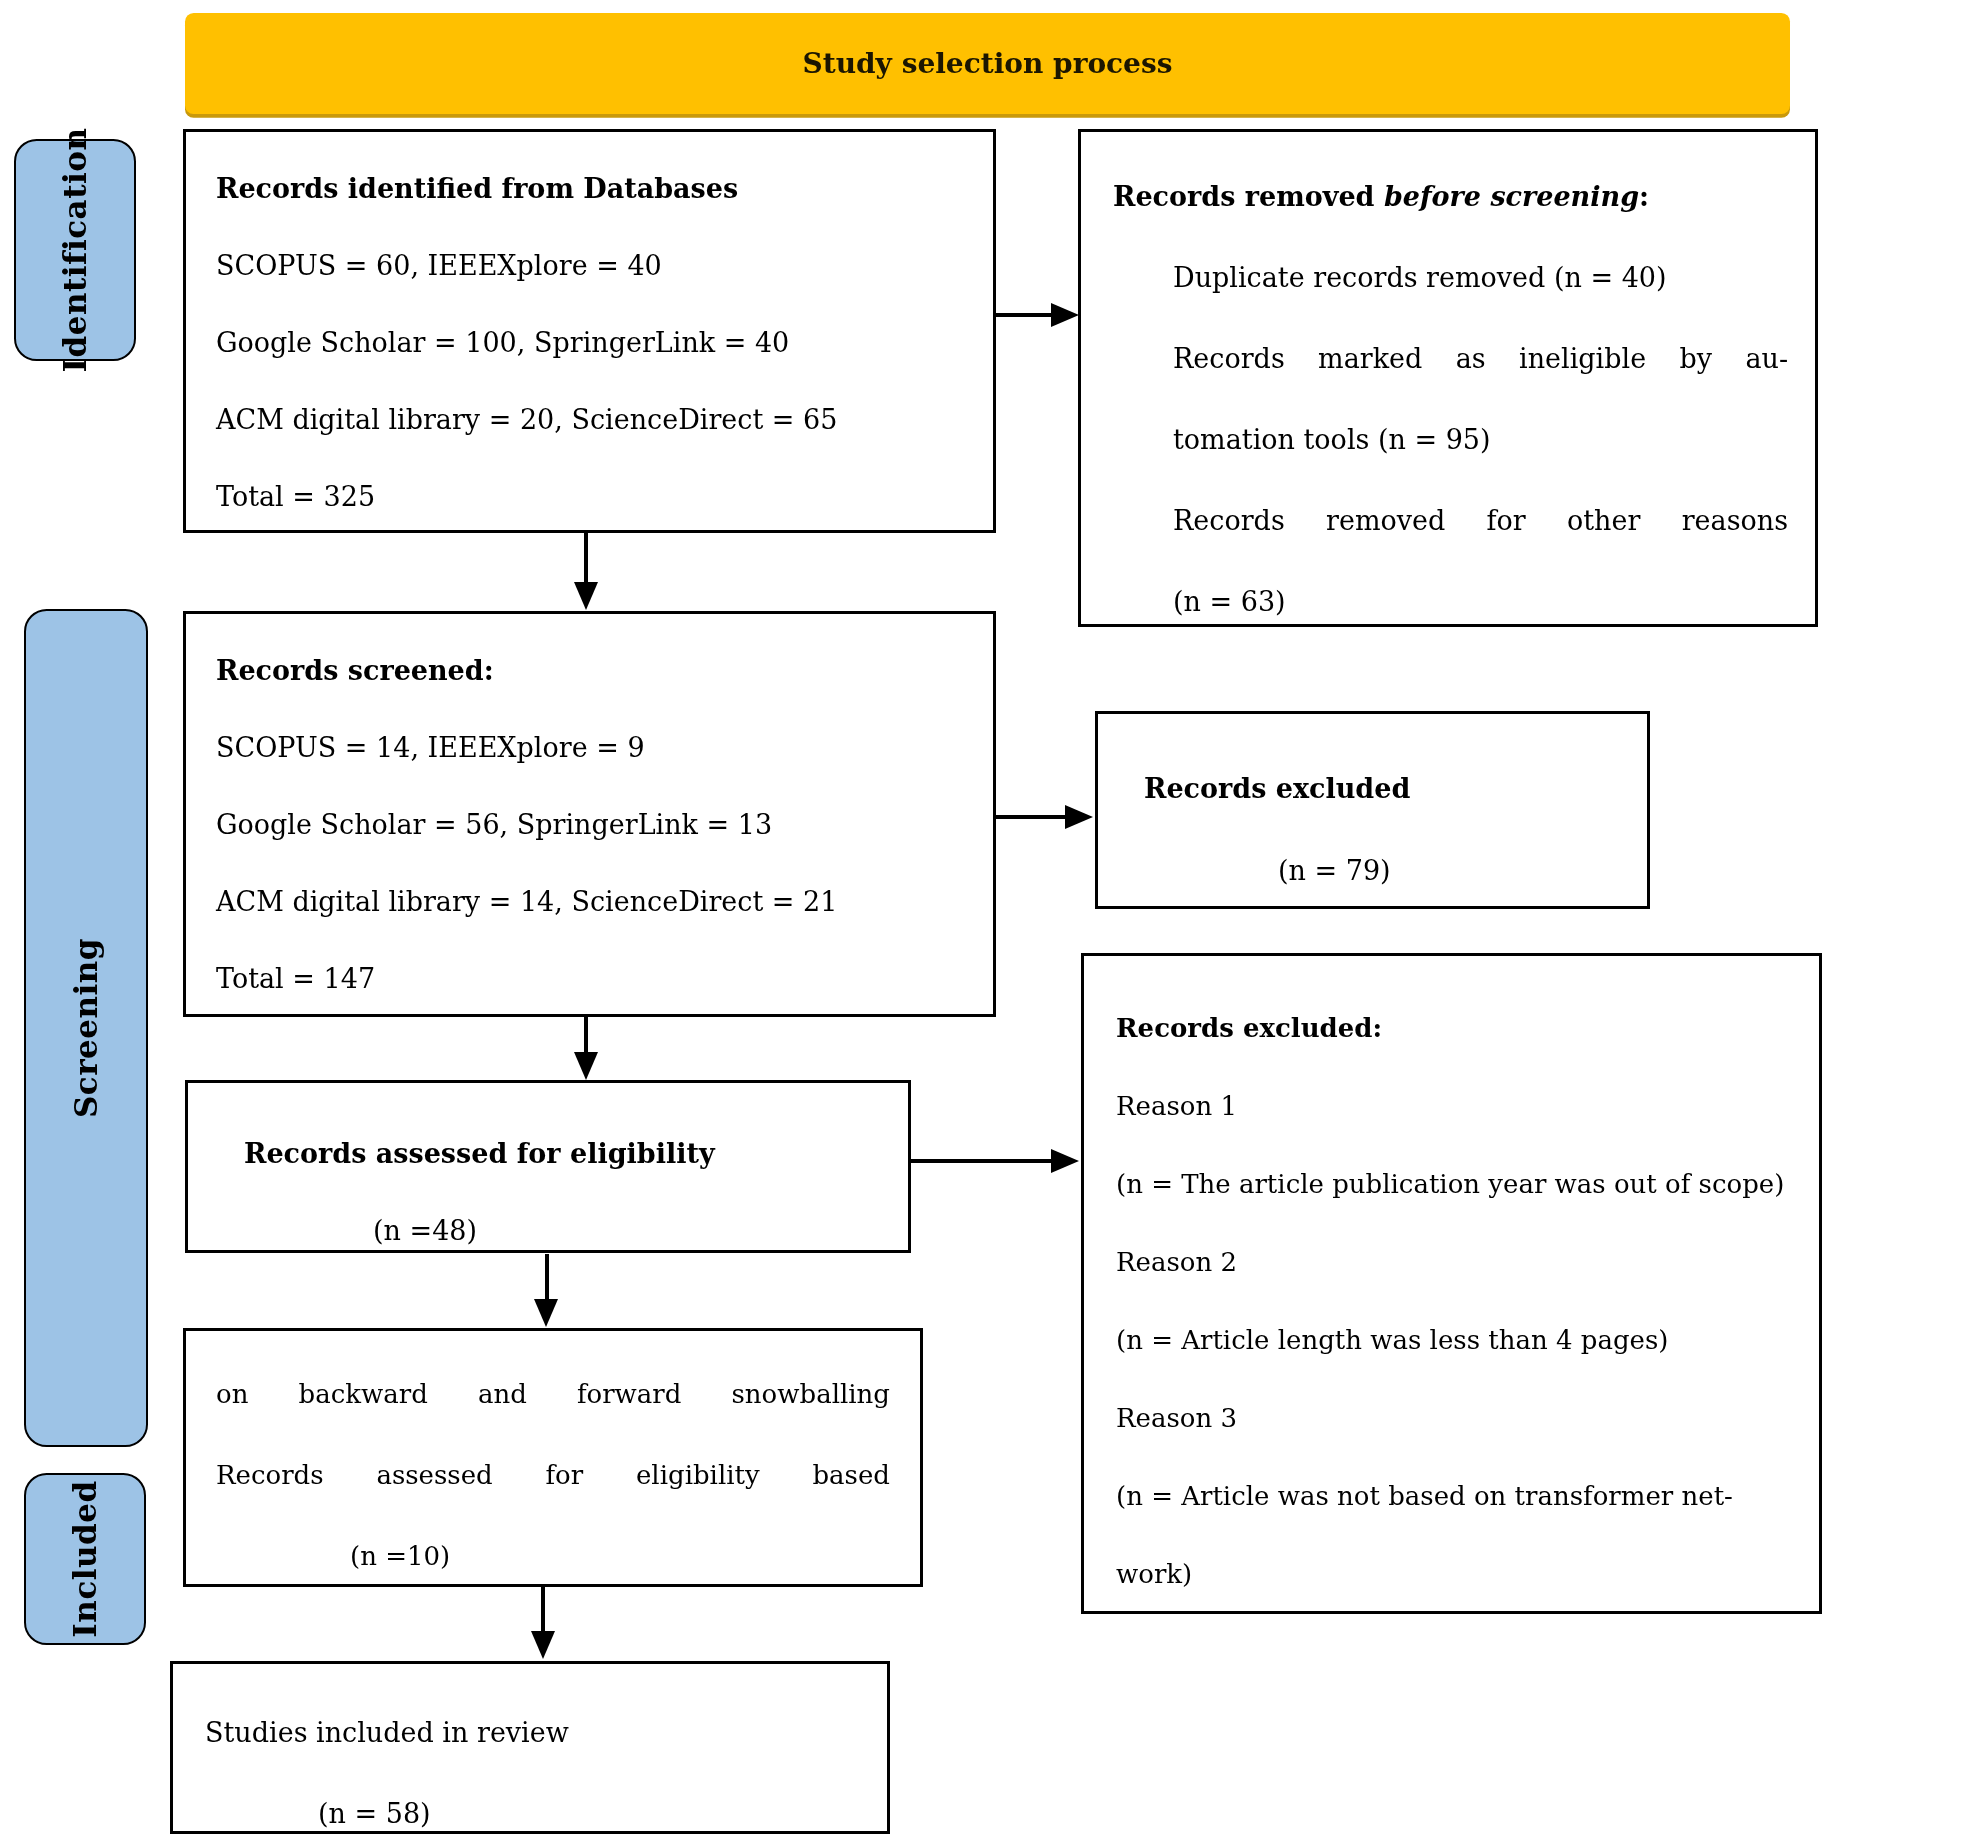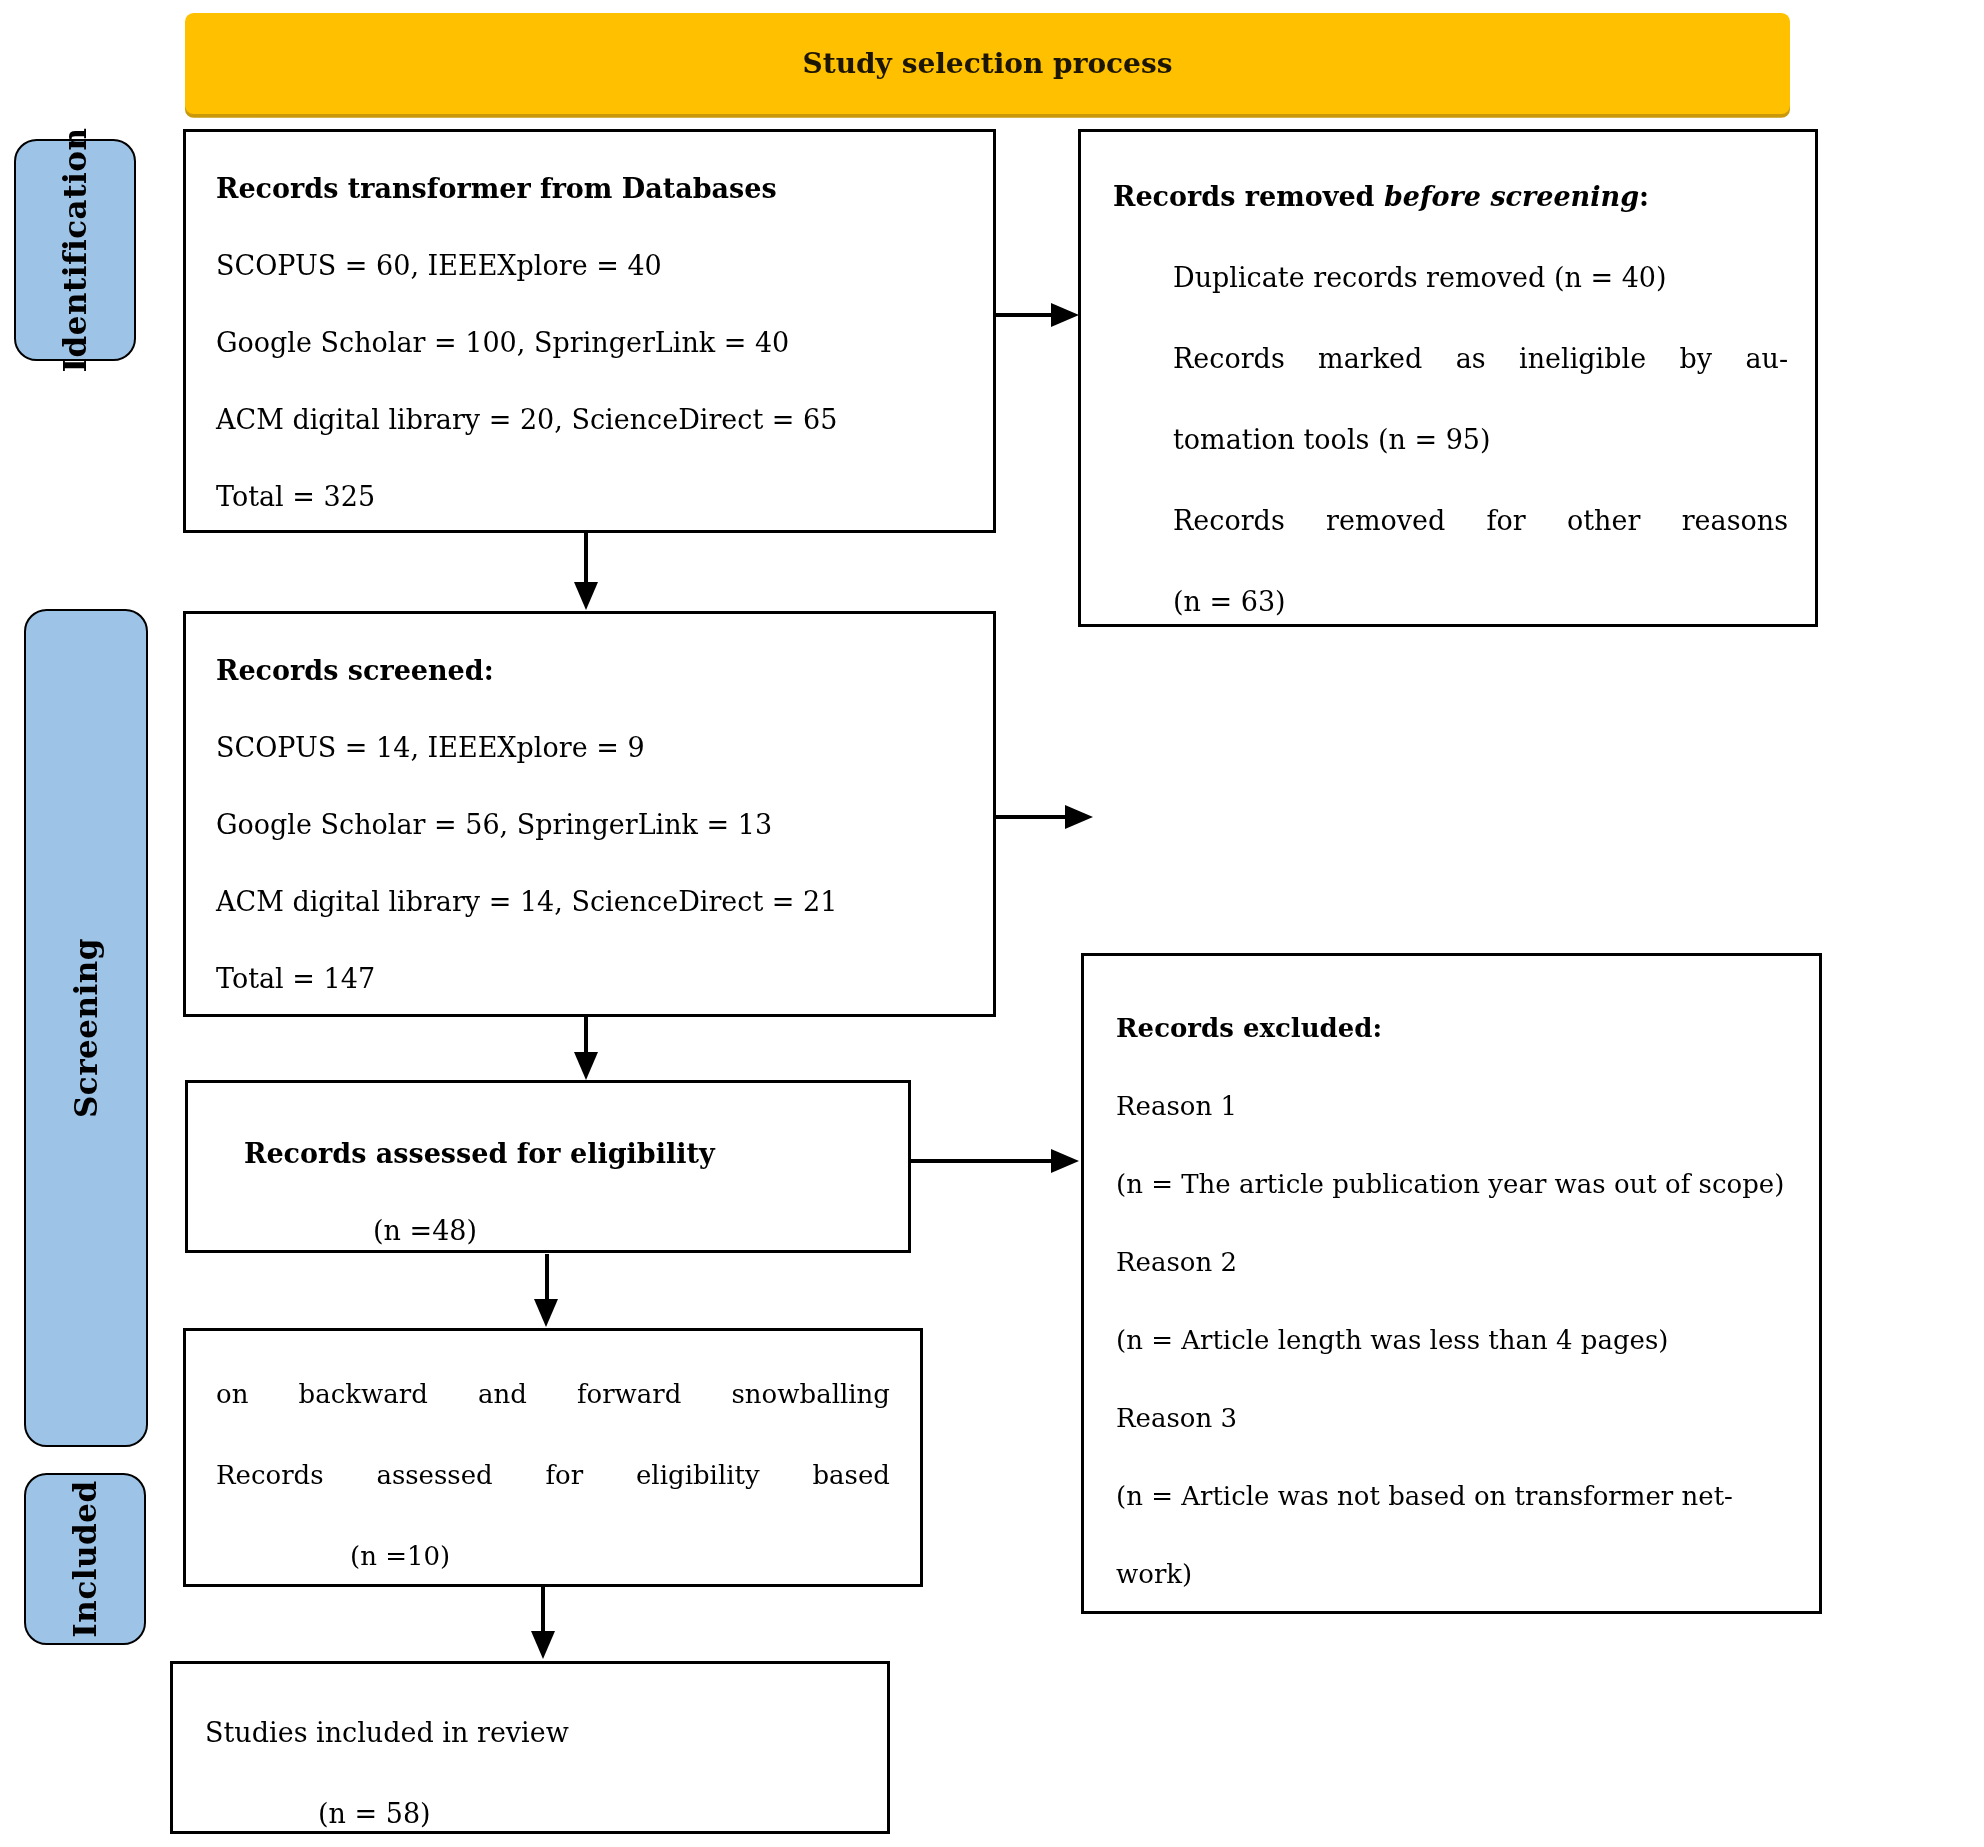--- a/index.html
+++ b/index.html
@@ -79,21 +79,21 @@
     <span class="v">Identification</span>
   </div>
   <div class="side-label" style="left:24px;top:609px;width:120px;height:834px;">
     <span class="v">Screening</span>
   </div>
   <div class="side-label" style="left:24px;top:1473px;width:118px;height:168px;">
     <span class="v">Included</span>
   </div>
 
   <div class="box box-identified">
-    <div class="line hd">Records transformer from Databases</div>
+    <div class="line hd">Records identified from Databases</div>
     <div class="line">SCOPUS = 60, IEEEXplore = 40</div>
     <div class="line">Google Scholar = 100, SpringerLink = 40</div>
     <div class="line">ACM digital library = 20, ScienceDirect = 65</div>
     <div class="line">Total = 325</div>
   </div>
 
   <div class="box box-removed">
     <div class="line hd"><span>Records removed </span><i>before screening</i><span>:</span></div>
     <div class="line item">Duplicate records removed (n = 40)</div>
     <div class="just item">Records marked as ineligible by au-</div>
@@ -103,20 +103,24 @@
   </div>
 
   <div class="box box-screened">
     <div class="line hd">Records screened:</div>
     <div class="line">SCOPUS = 14, IEEEXplore = 9</div>
     <div class="line">Google Scholar = 56, SpringerLink = 13</div>
     <div class="line">ACM digital library = 14, ScienceDirect = 21</div>
     <div class="line">Total = 147</div>
   </div>
 
+  <div class="box box-excluded79">
+    <div class="line hd">Records excluded</div>
+    <div class="line cnt">(n = 79)</div>
+  </div>
 
   <div class="box box-eligibility">
     <div class="line hd">Records assessed for eligibility</div>
     <div class="line cnt">(n =48)</div>
   </div>
 
   <div class="box box-excluded-reasons">
     <div class="line hd">Records excluded:</div>
     <div class="line">Reason 1</div>
     <div class="line">(n = The article publication year was out of scope)</div>

